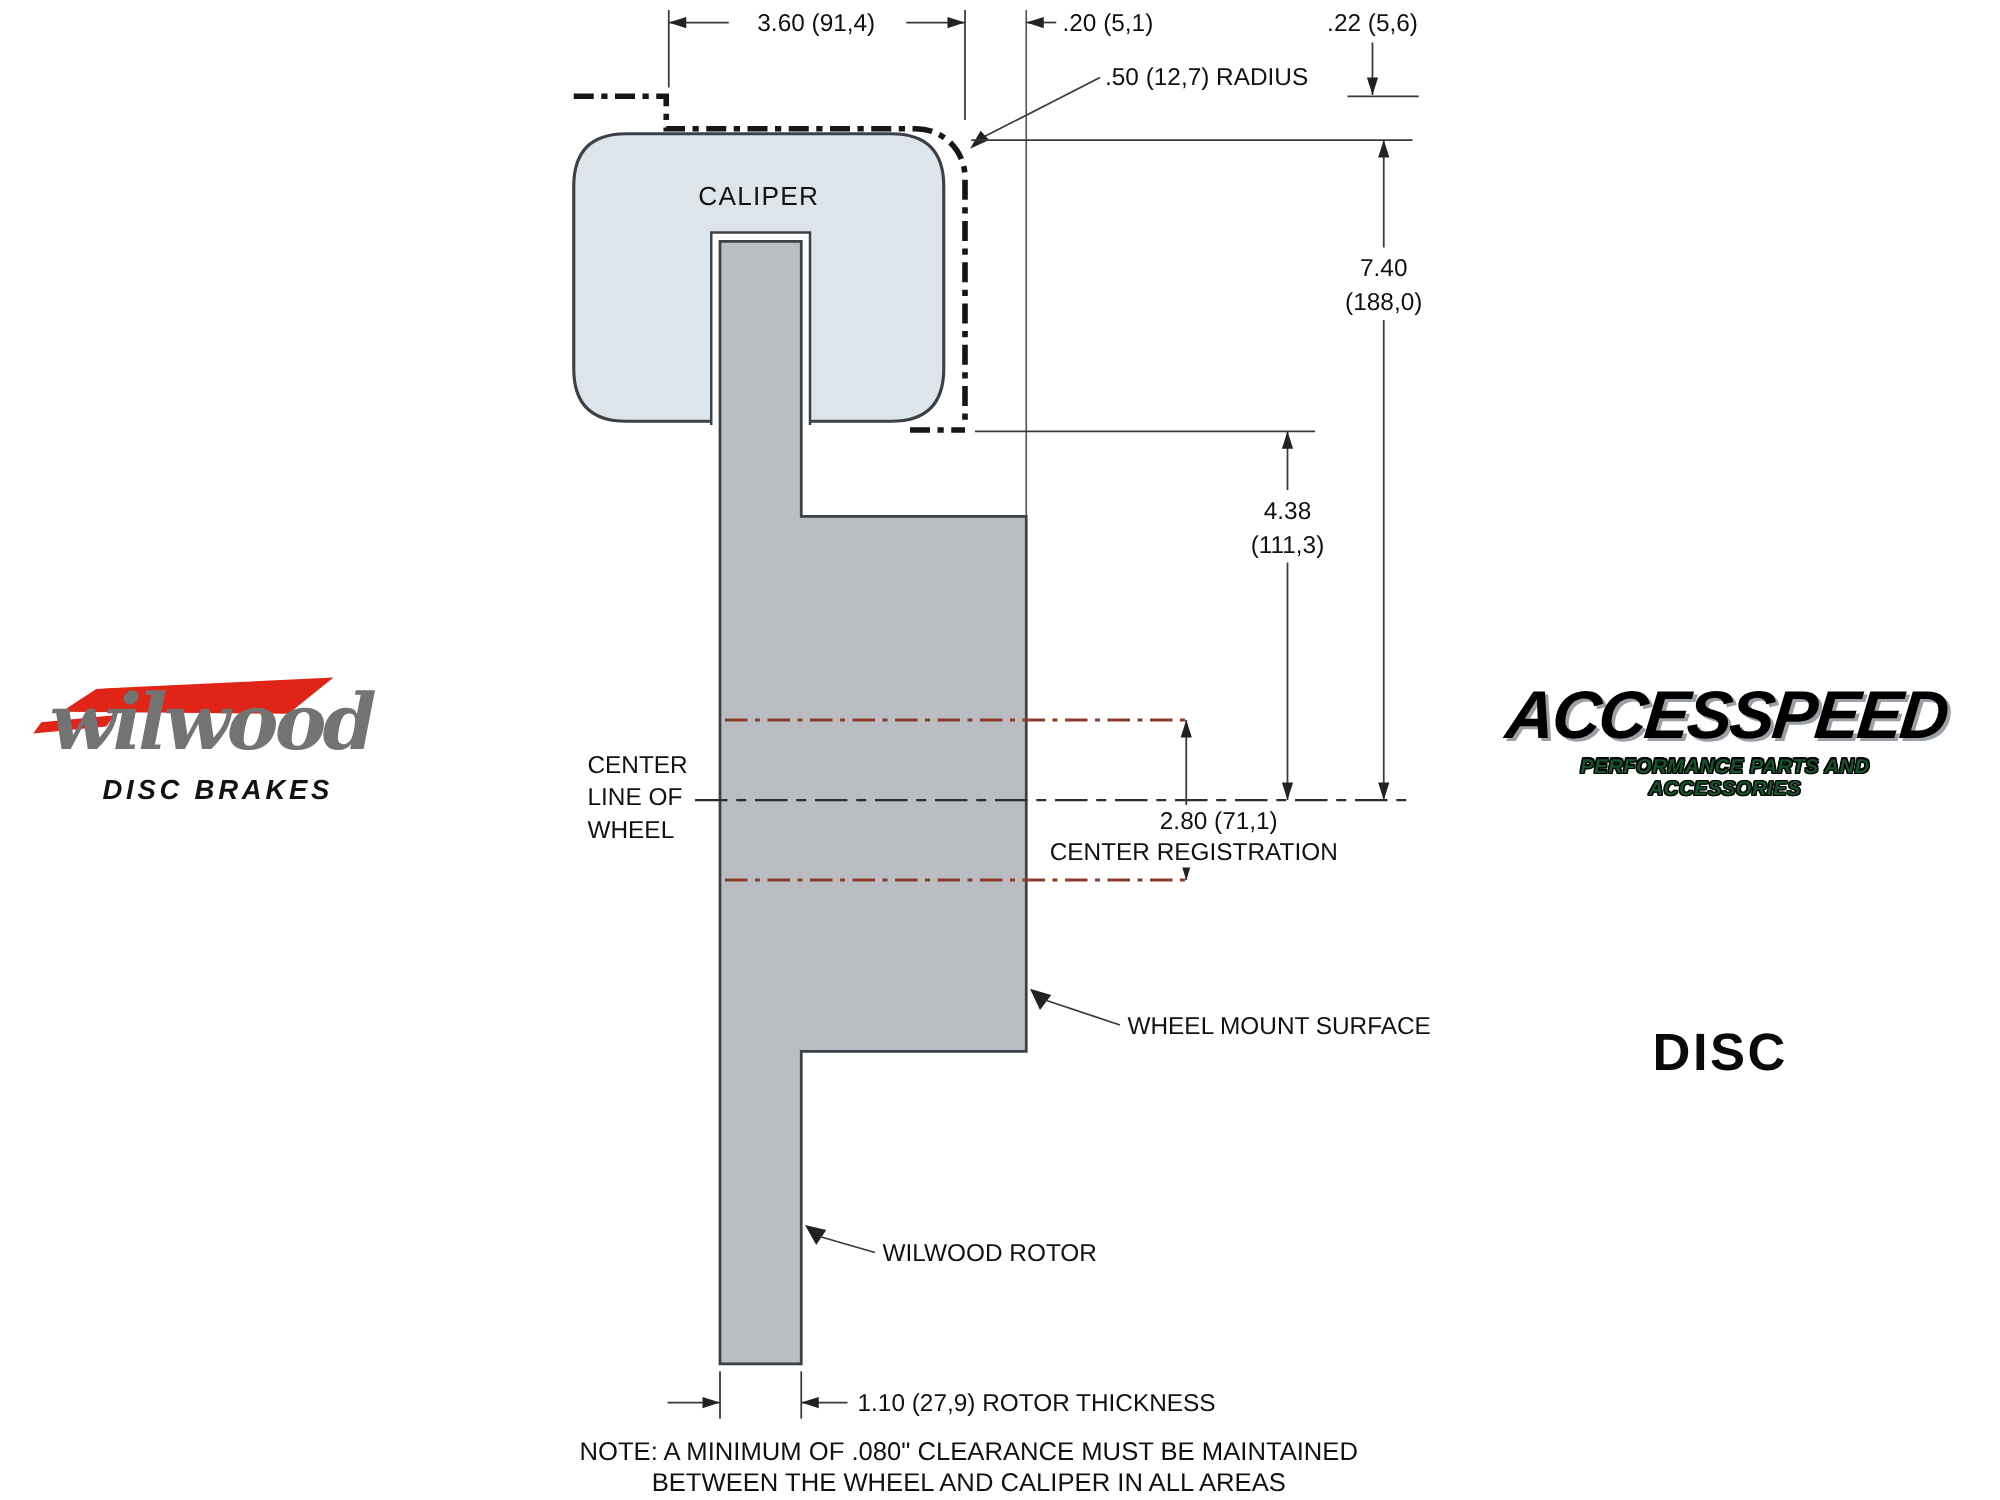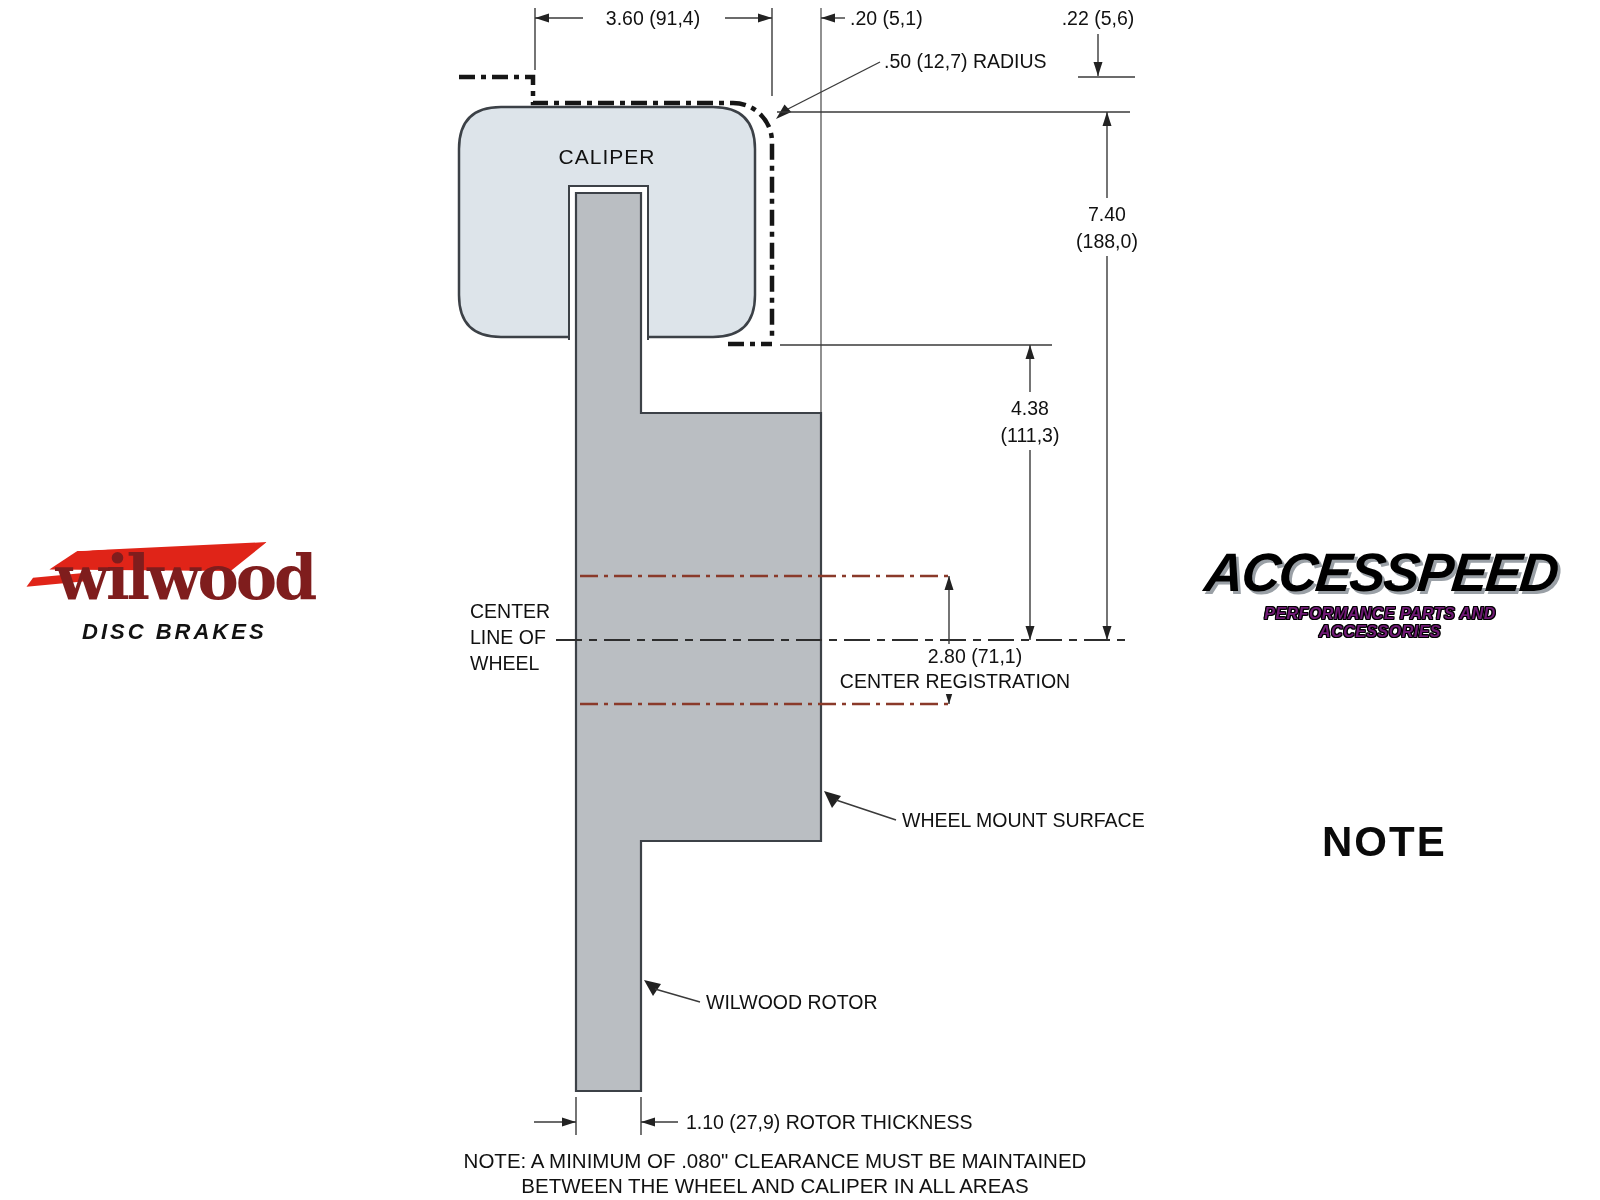--- a/index.html
+++ b/index.html
@@ -11,32 +11,32 @@
   svg text.cal{font-size:21px;letter-spacing:1px;}
   svg text.note{font-size:20.5px;}
 
   
   .wilwood{position:absolute;left:14px;top:545px;width:310px;height:110px;}
   .wilwood .swoosh{position:absolute;left:42px;top:0px;width:196px;height:32px;
       background:#e02418;transform:skewX(-40deg) rotate(-4deg);
       clip-path:polygon(0 55%,7% 0,100% 12%,93% 100%);}
   .wilwood .swoosh2{position:absolute;left:18px;top:30px;width:54px;height:9px;
       background:#e02418;transform:skewX(-40deg) rotate(-6deg);}
-  .wilwood .script{position:absolute;left:16px;top:2px;width:310px;text-align:center;
-      font-family:"DejaVu Serif",serif;font-weight:bold;
-      font-size:62px;letter-spacing:-3px;color:#7f1d1d;line-height:1;}
+  .wilwood .script{position:absolute;left:0px;top:2px;width:310px;text-align:center;
+      font-family:"DejaVu Serif",serif;font-style:italic;font-weight:bold;
+      font-size:62px;letter-spacing:-3px;color:#737373;line-height:1;}
   .wilwood .tagline{position:absolute;left:68px;top:74px;font-style:italic;font-weight:bold;
       font-size:22px;letter-spacing:3px;color:#121212;}
 
   
   .accesspeed{position:absolute;left:1205px;top:545px;width:350px;text-align:center;}
   .accesspeed .name{font-size:54px;font-weight:bold;font-style:italic;letter-spacing:-2px;
       color:#000;transform:skewX(-6deg);text-shadow:3px 3px 0 #9aa0a6;line-height:1;}
   .accesspeed .tag{margin-top:6px;font-size:16px;font-weight:bold;font-style:italic;
-      letter-spacing:0.5px;color:#701a75;
+      letter-spacing:0.5px;color:#14532d;
       text-shadow:-1px -1px 0 #000,0 -1px 0 #000,1px -1px 0 #000,-1px 0 0 #000,
                    1px 0 0 #000,-1px 1px 0 #000,0 1px 0 #000,1px 1px 0 #000;}
 
   .view-label{position:absolute;left:1322px;top:818px;font-size:42px;font-weight:bold;
       letter-spacing:2px;color:#0a0a0a;}
 </style>
 </head>
 <body>
 
 <div class="stage">
@@ -143,15 +143,15 @@
     <div class="swoosh2"></div>
     <div class="script">wilwood</div>
     <div class="tagline">DISC BRAKES</div>
   </div>
 
   <div class="accesspeed">
     <div class="name">ACCESSPEED</div>
     <div class="tag">PERFORMANCE PARTS AND ACCESSORIES</div>
   </div>
 
-  <div class="view-label">NOTE</div>
+  <div class="view-label">DISC</div>
 
 </div>
 
 </body></html>

